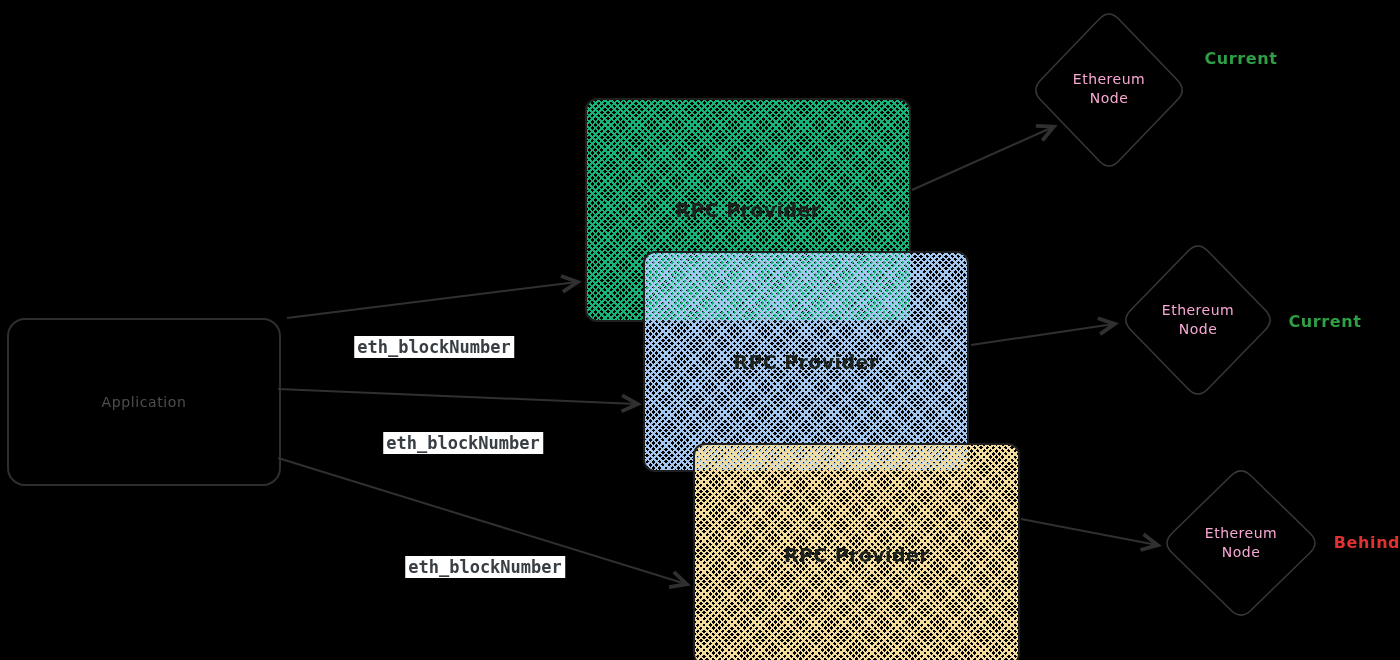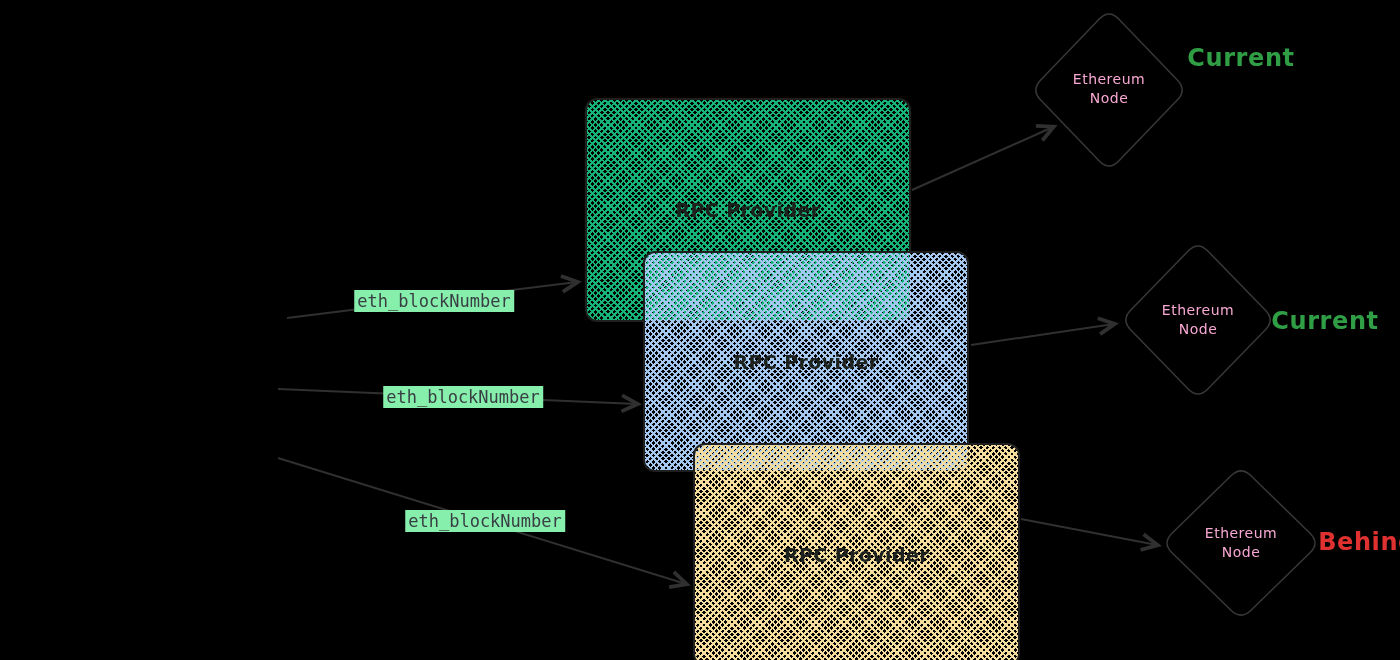--- a/index.html
+++ b/index.html
@@ -32,43 +32,47 @@
   
   #edges { position: absolute; left: 0; top: 0; z-index: 5; pointer-events: none; }
   
   .node-label {
     position: absolute; z-index: 6; transform: translate(-50%, -50%);
     color: #f9a8d4; font-size: 14px; line-height: 19px; text-align: center;
     letter-spacing: 0.5px; white-space: nowrap;
   }
   .edge-label {
     position: absolute; z-index: 7; transform: translate(-50%, -50%);
-    font-family: "DejaVu Sans Mono", monospace; font-weight: 400;
-    font-size: 17px; color: #383e43; background: #86efac; padding: 1px 3px;
+    font-family: "DejaVu Sans Mono", monospace; font-weight: 700;
+    font-size: 17px; color: #383e43; background: #ffffff; padding: 1px 3px;
     white-space: nowrap;
+    margin-top: 46px;
   }
   .status {
     position: absolute; z-index: 6; transform: translate(-50%, -50%);
-    font-weight: 700; font-size: 24px; letter-spacing: 0.6px; white-space: nowrap;
+    font-weight: 700; font-size: 16px; letter-spacing: 0.6px; white-space: nowrap;
   }
   .el1 { left: 434px;  top: 301px; }
   .el2 { left: 463px;  top: 397px; }
   .el3 { left: 485px;  top: 521px; }
   .nl1 { left: 1109px; top: 89px;  }
   .nl2 { left: 1198px; top: 320px; }
   .nl3 { left: 1241px; top: 543px; }
   .st1 { left: 1241px; top: 58px;  }
   .st2 { left: 1325px; top: 321px; }
   .st3 { left: 1367px; top: 542px; }
 </style>
 </head>
 <body>
 
 <div id="canvas">
 
+  <div class="app-box">
+    <span class="lbl">Application</span>
+  </div>
 
   <div class="provider p1" style="--fill: #17b47a;">
     <span class="lbl">RPC Provider</span>
   </div>
   <div class="provider p2" style="--fill: #a5c8f0;">
     <span class="lbl">RPC Provider</span>
   </div>
   <div class="provider p3" style="--fill: #f5dd9d;">
     <span class="lbl">RPC Provider</span>
   </div>

